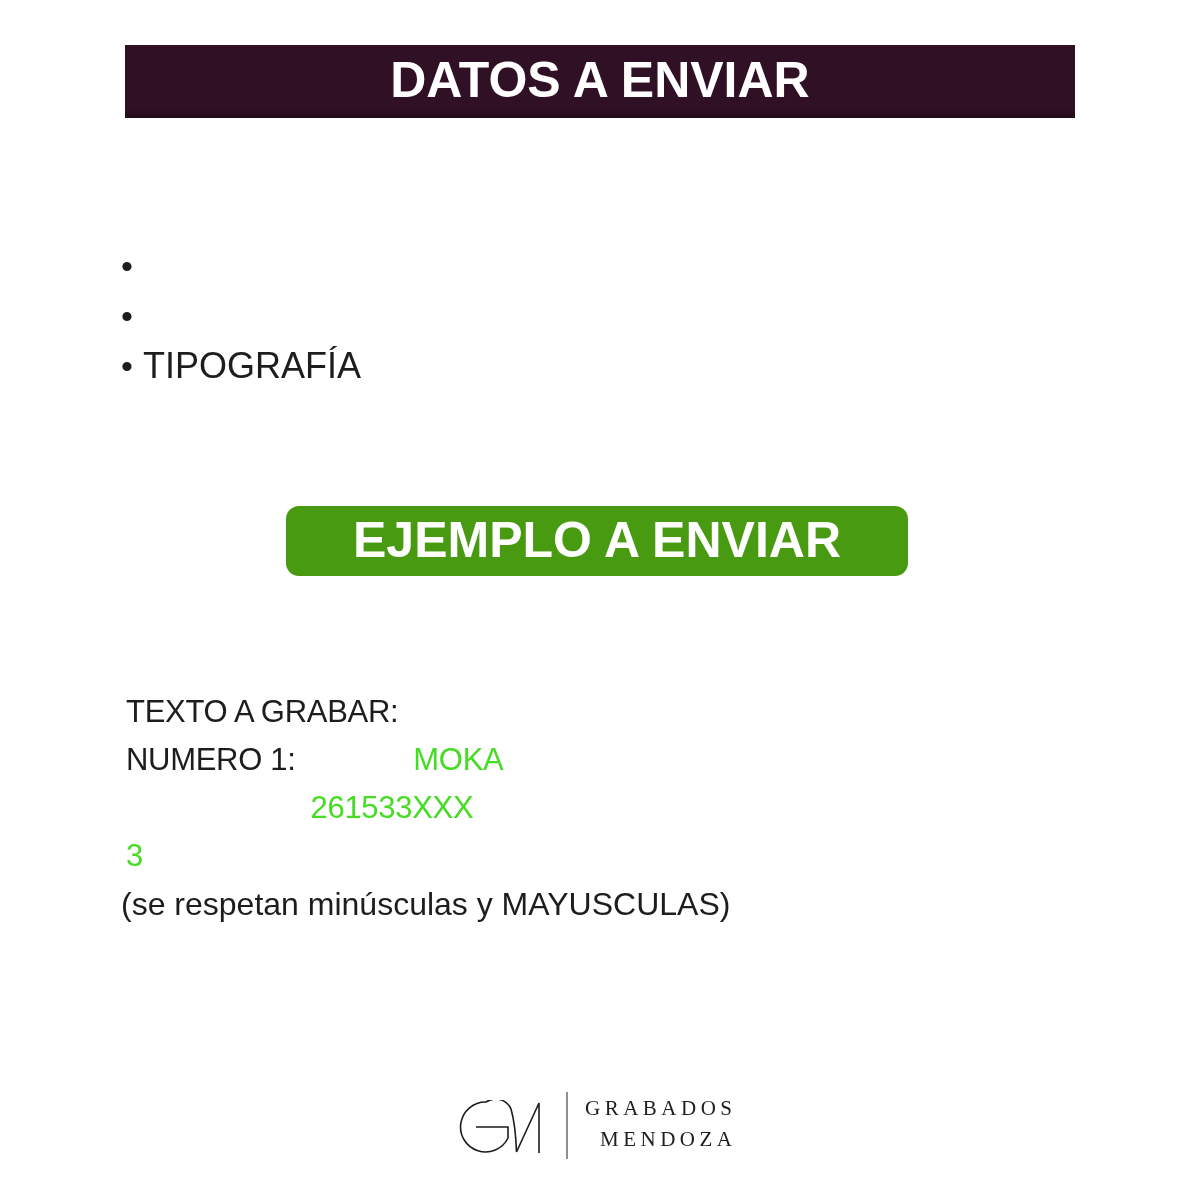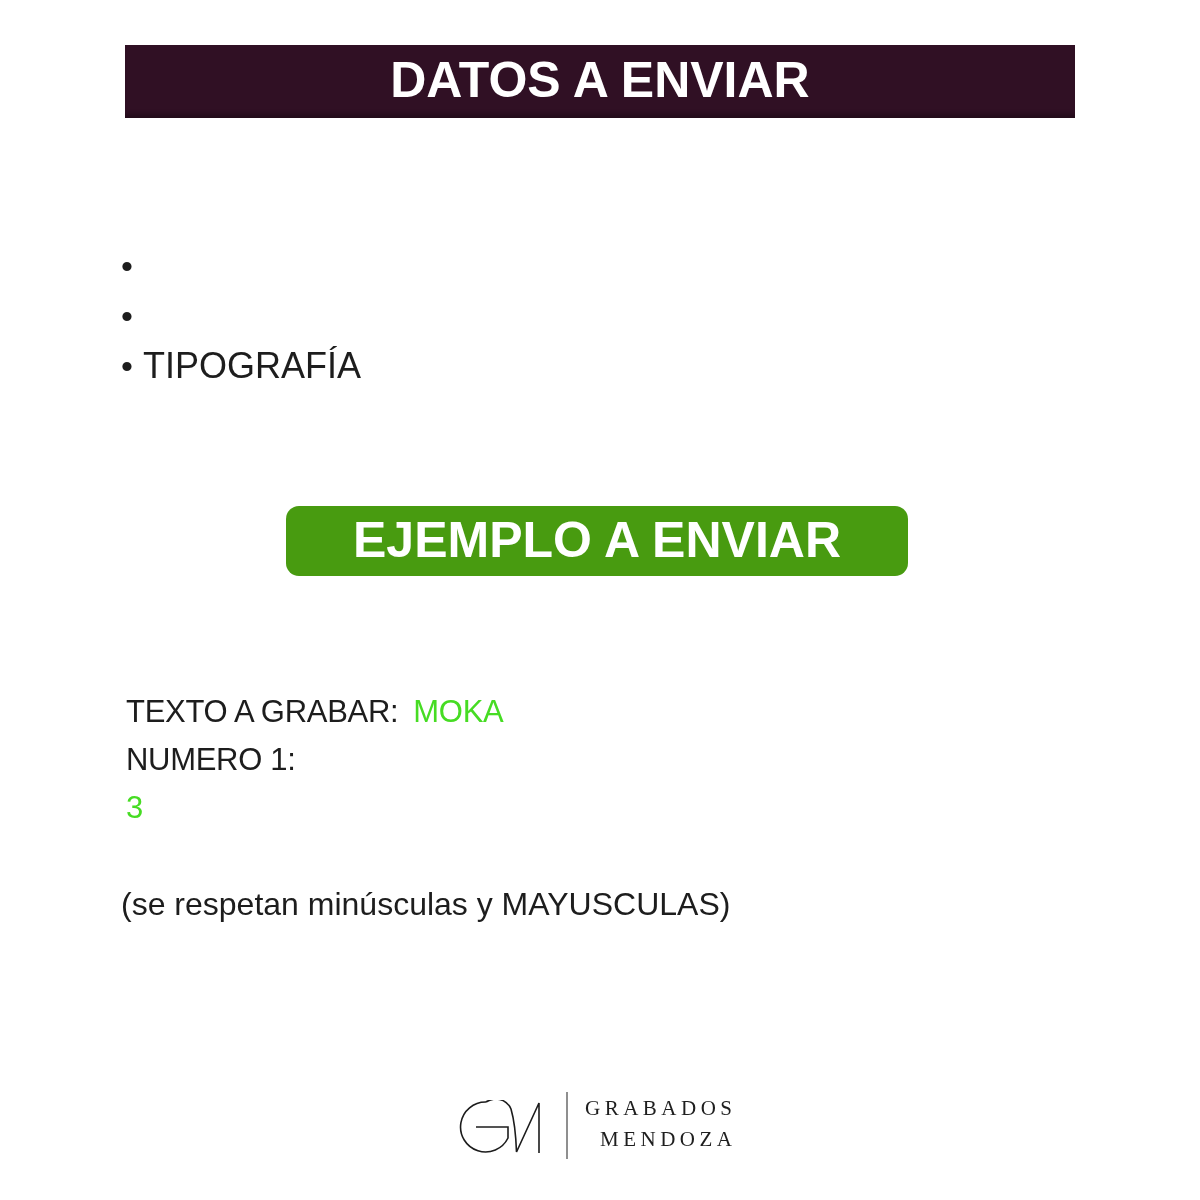--- a/index.html
+++ b/index.html
@@ -75,21 +75,21 @@
   .example-line{
     height:48px;
     display:flex;
     align-items:flex-start;
     font-size:31px;
     letter-spacing:-0.3px;
     color:var(--text-black);
     white-space:pre;
   }
   .example-line .ex-label{ color:var(--text-black); margin-right:15px; }
-  .example-line .ex-value{ color:var(--accent-green-bright); font-weight:400; }
+  .example-line .ex-value{ color:var(--accent-green-bright); font-weight:400;margin-top:48px; }
   .note-line{
     position:absolute;
     left:121px; top:884px;
     font-size:32px;
     color:var(--text-black);
     line-height:40px;
     text-align:right;
   }
   .logo{
     position:absolute;
@@ -143,20 +143,21 @@
     <span class="bar-text">EJEMPLO A ENVIAR</span>
   </div>
 
   <div class="example-block">
     <div class="example-line">
       <span class="ex-label">TEXTO A GRABAR:</span>
       <span class="ex-value">MOKA</span>
     </div>
     <div class="example-line">
       <span class="ex-label">NUMERO 1:</span>
+      <span class="ex-value">261533XXX</span>
     </div>
     <div class="example-line">
       <span class="ex-value">3</span>
     </div>
   </div>
 
   <div class="note-line">(se respetan minúsculas y MAYUSCULAS)</div>
 
   <div class="logo">
     <svg class="monogram" width="84" height="56" viewBox="9 10 84 56" fill="none" xmlns="http://www.w3.org/2000/svg">

